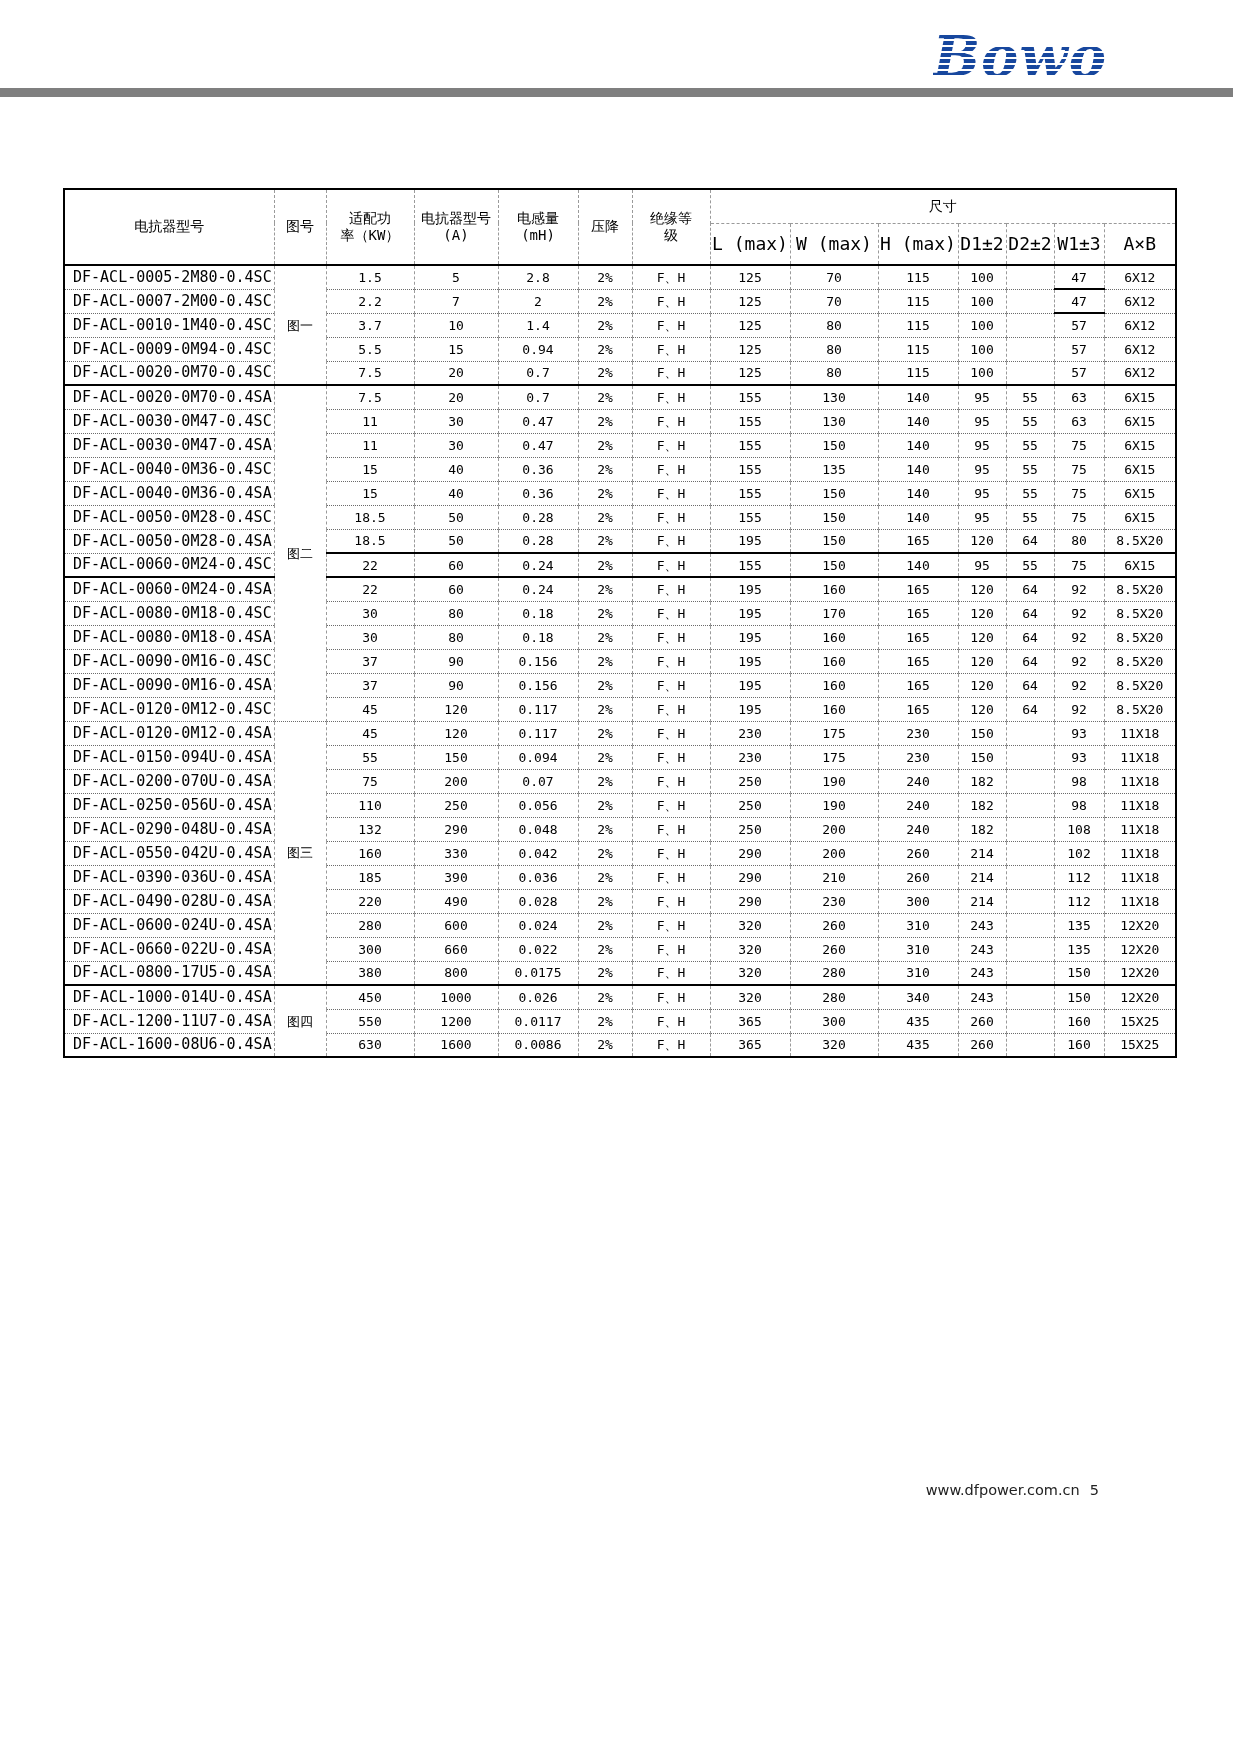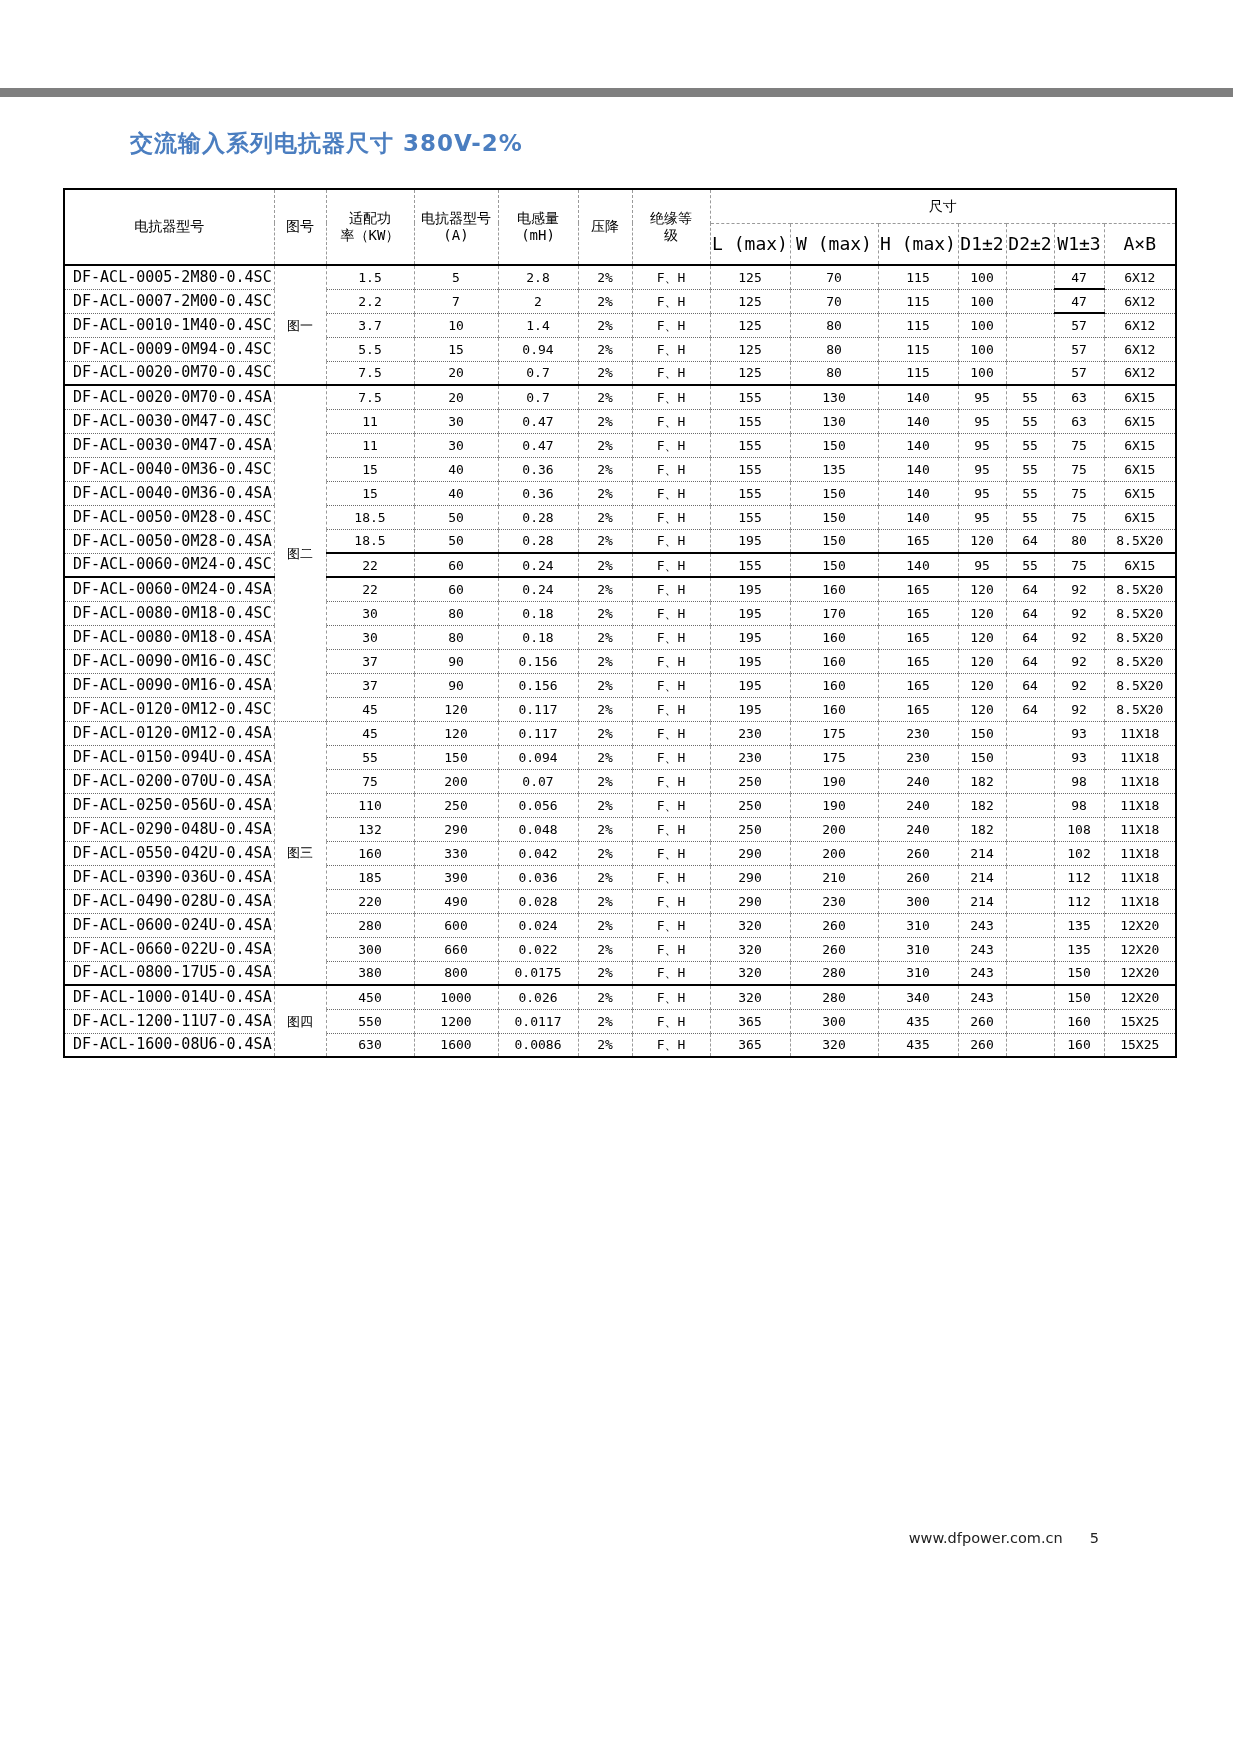--- a/index.html
+++ b/index.html
@@ -98,34 +98,35 @@
   .notes .notes-label { margin-bottom: 17px; letter-spacing: 1px; }
   .notes .note-line { margin-left: 22px; margin-bottom: 15px; letter-spacing: 0.5px; }
   
   .footer {
     position: absolute;
     top: 1482px;
     right: 142px;
     font-size: 14.5px;
     color: #222;
     display: flex;
-    gap: 27px;
+    gap: 10px;
     align-items: baseline;
-    margin-top: 48px;
   }
 </style>
 </head>
 <body>
 
 <div class="page">
 
+  <div class="logo">
+    <span class="striped">Bowo</span>
+  </div>
 
   <div class="divider-bar"></div>
 
-  <div class="page-title">交流输入系列电抗器尺寸 380V-2%</div>
 
   <table class="reactor-table">
     <colgroup>
       <col style="width:210px">
         <col style="width:52px">
         <col style="width:88px">
         <col style="width:84px">
       <col style="width:80px">
         <col style="width:54px">
         <col style="width:78px">

